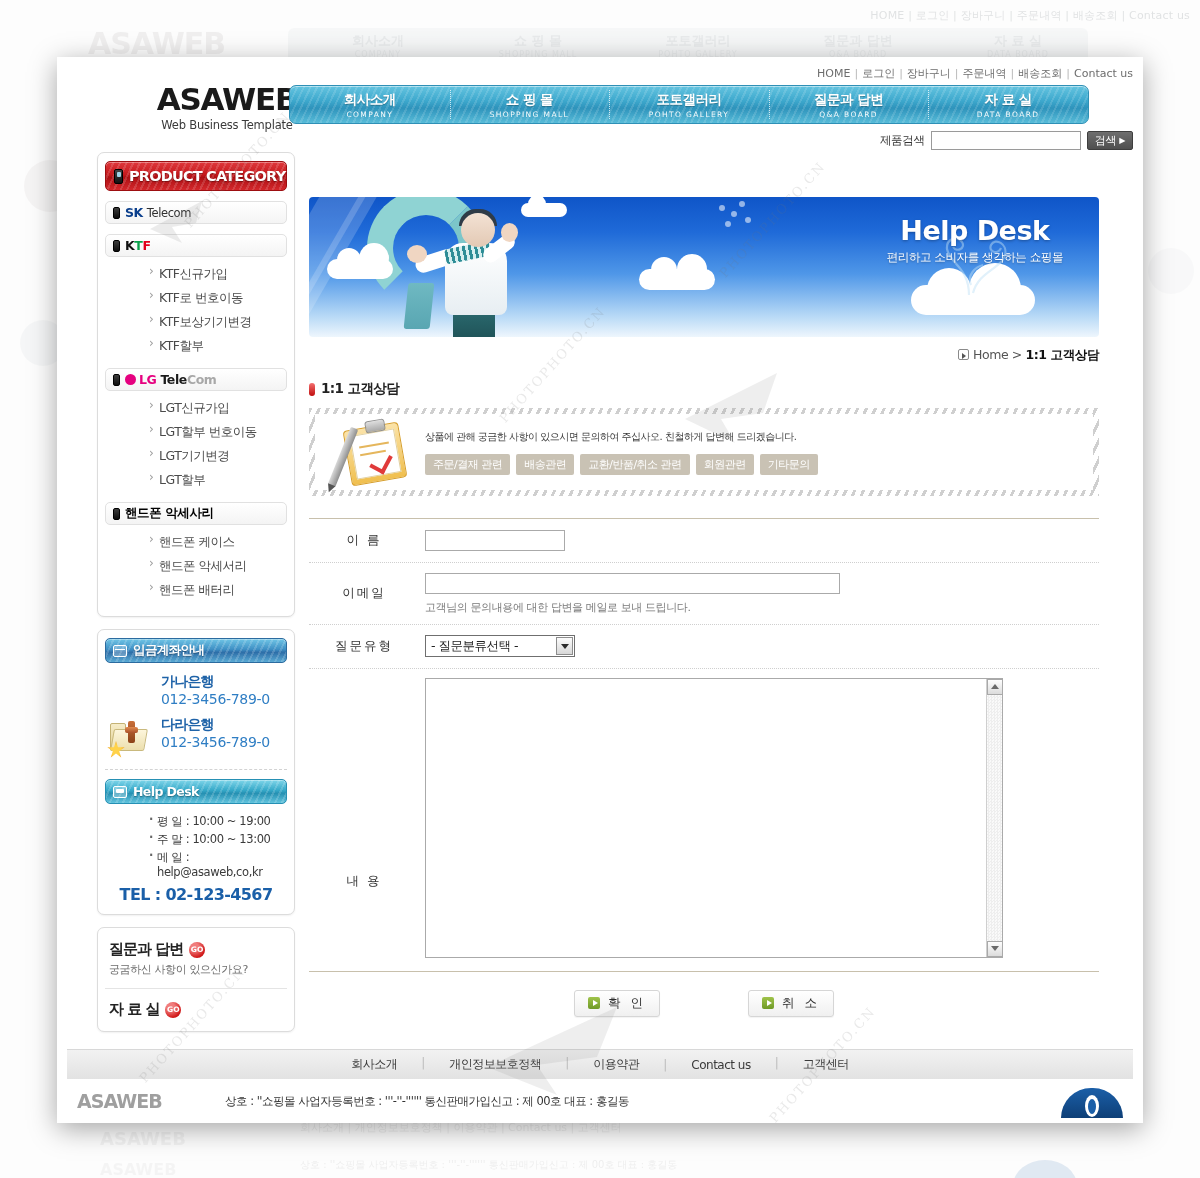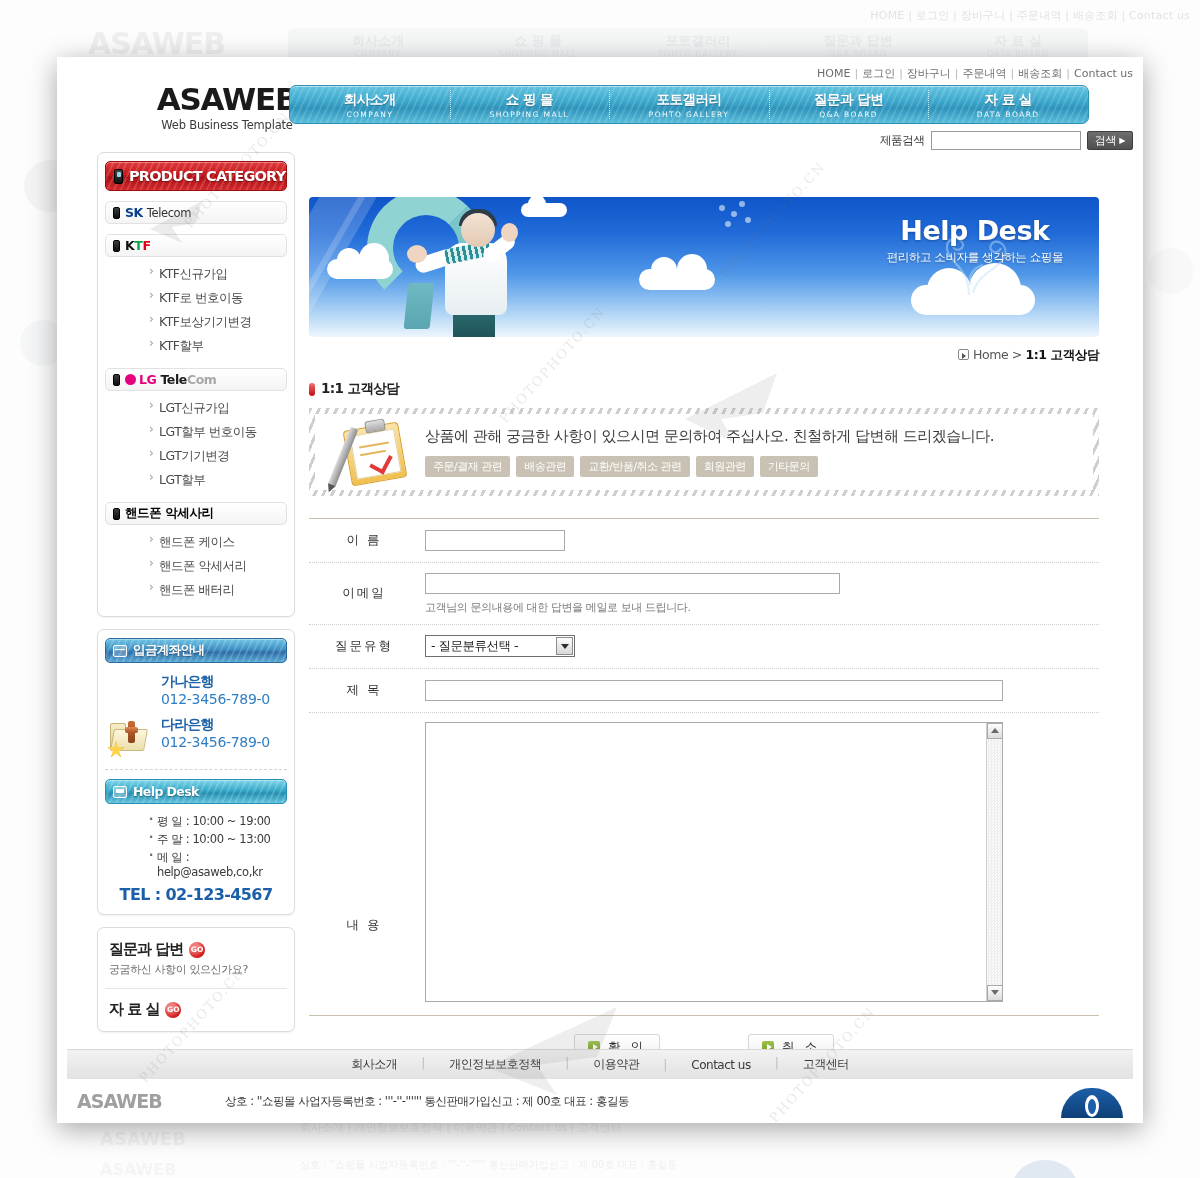--- a/index.html
+++ b/index.html
@@ -316,21 +316,21 @@
     background: linear-gradient(#dedede,#a8a8a8); border:1px solid #8f8f8f; border-radius:3px; transform: rotate(-10deg);}
   .clip-ico .line  { position:absolute; background:#e5b65c; height:2px; transform: rotate(-10deg);}
   .clip-ico .check { position:absolute; left: 30px; top: 32px; width: 16px; height: 20px;
     border-right: 4px solid #e03a3a; border-bottom: 4px solid #e03a3a; transform: rotate(28deg);}
   .clip-ico .pen   { position:absolute; left: -4px; top: 6px; width: 8px; height: 62px;
     background: linear-gradient(90deg,#d9d9d9,#8e8e8e); transform: rotate(22deg); border-radius: 2px;}
   .clip-ico .pen::after{content:"";position:absolute;left:0;bottom:-7px;border-left:4px solid transparent;
     border-right:4px solid transparent;border-top:8px solid #555;}
 
   .notice .ntxt { flex: 1; }
-  .notice .nline { font-size: 15px; color:#3a3a3a; letter-spacing:-.5px; }
+  .notice .nline { font-size: 10px; color:#3a3a3a; letter-spacing:-.5px; }
   .tags { margin-top: 10px; display:flex; gap: 6px; }
   .tags .tag {
     background: #c9c2b4; color:#fff; font-size: 11px; padding: 3px 8px; border-radius: 2px;
     letter-spacing:-.5px; cursor:pointer;
   }
 
   
   .form { margin-top: 22px; border-top: 1px solid #c8c0ac; padding-top: 0; }
   .frow { display:flex; align-items:center; border-bottom: 1px dotted #cfcfcf; }
   .frow .flabel {
@@ -674,26 +674,20 @@
       <div class="frow">
         <div class="flabel">질문유형</div>
         <div class="fbody">
           <div class="fselect">
             <span>- 질문분류선택 -</span>
             <span class="arrow"></span>
           </div>
         </div>
       </div>
 
-      <div class="frow">
-        <div class="flabel">제 목</div>
-        <div class="fbody">
-          <input type="text" class="in-subj" placeholder="" style="">
-        </div>
-      </div>
 
       <div class="frow" style="border-bottom:none;">
         <div class="flabel" style="padding-top:140px;">내 용</div>
         <div class="fbody">
           <div class="ta-wrap">
             <div class="ta-sb">
               <span class="ar up"></span>
               <span class="ar dn"></span>
             </div>
           </div>

